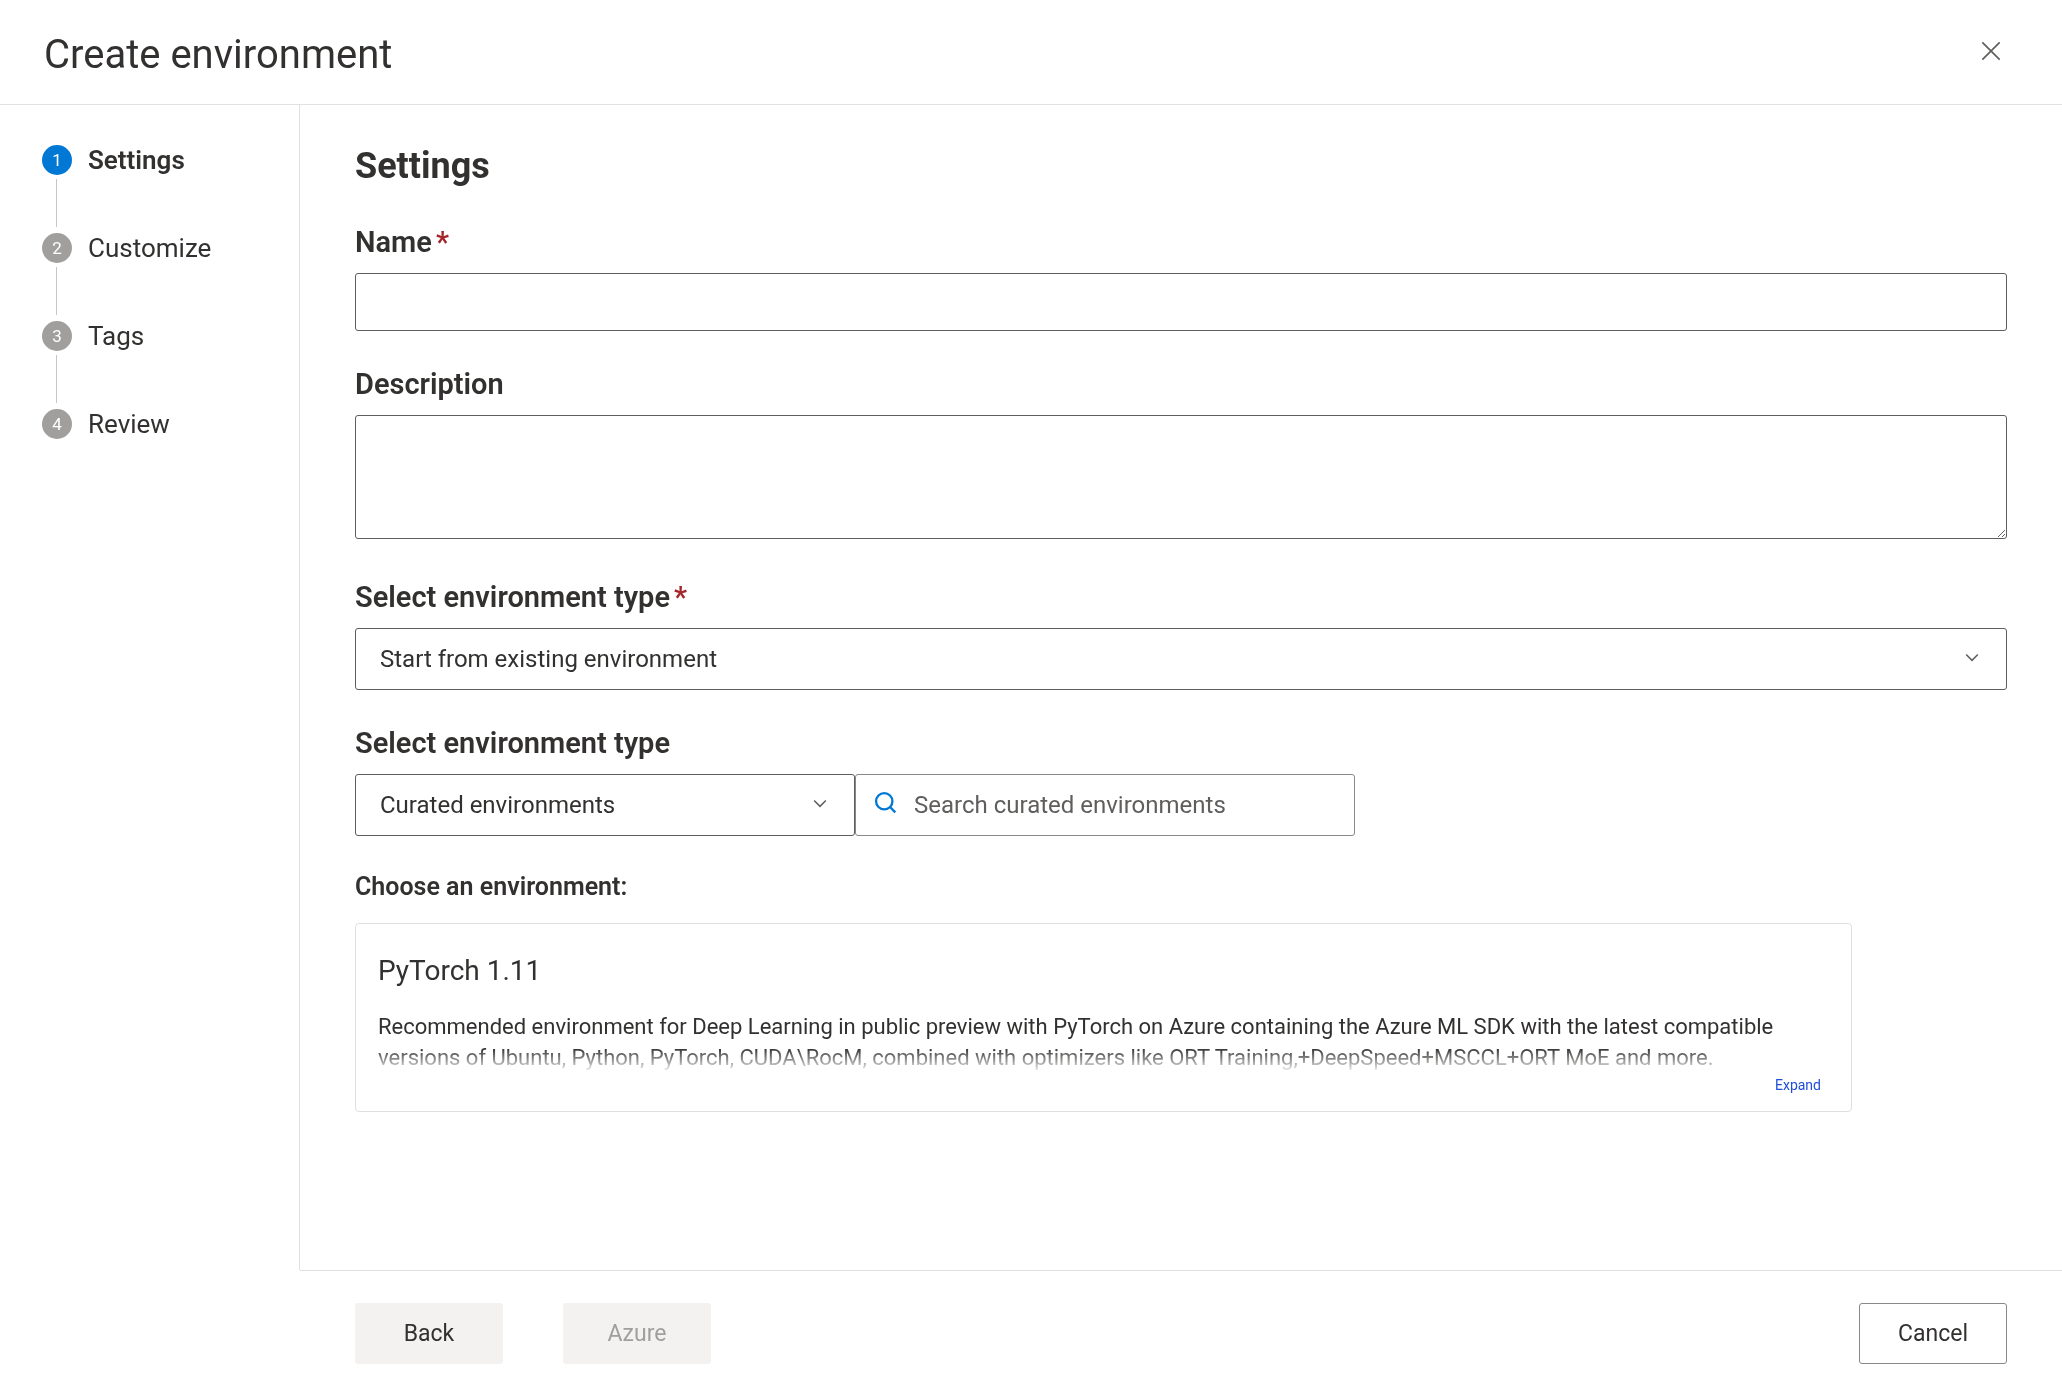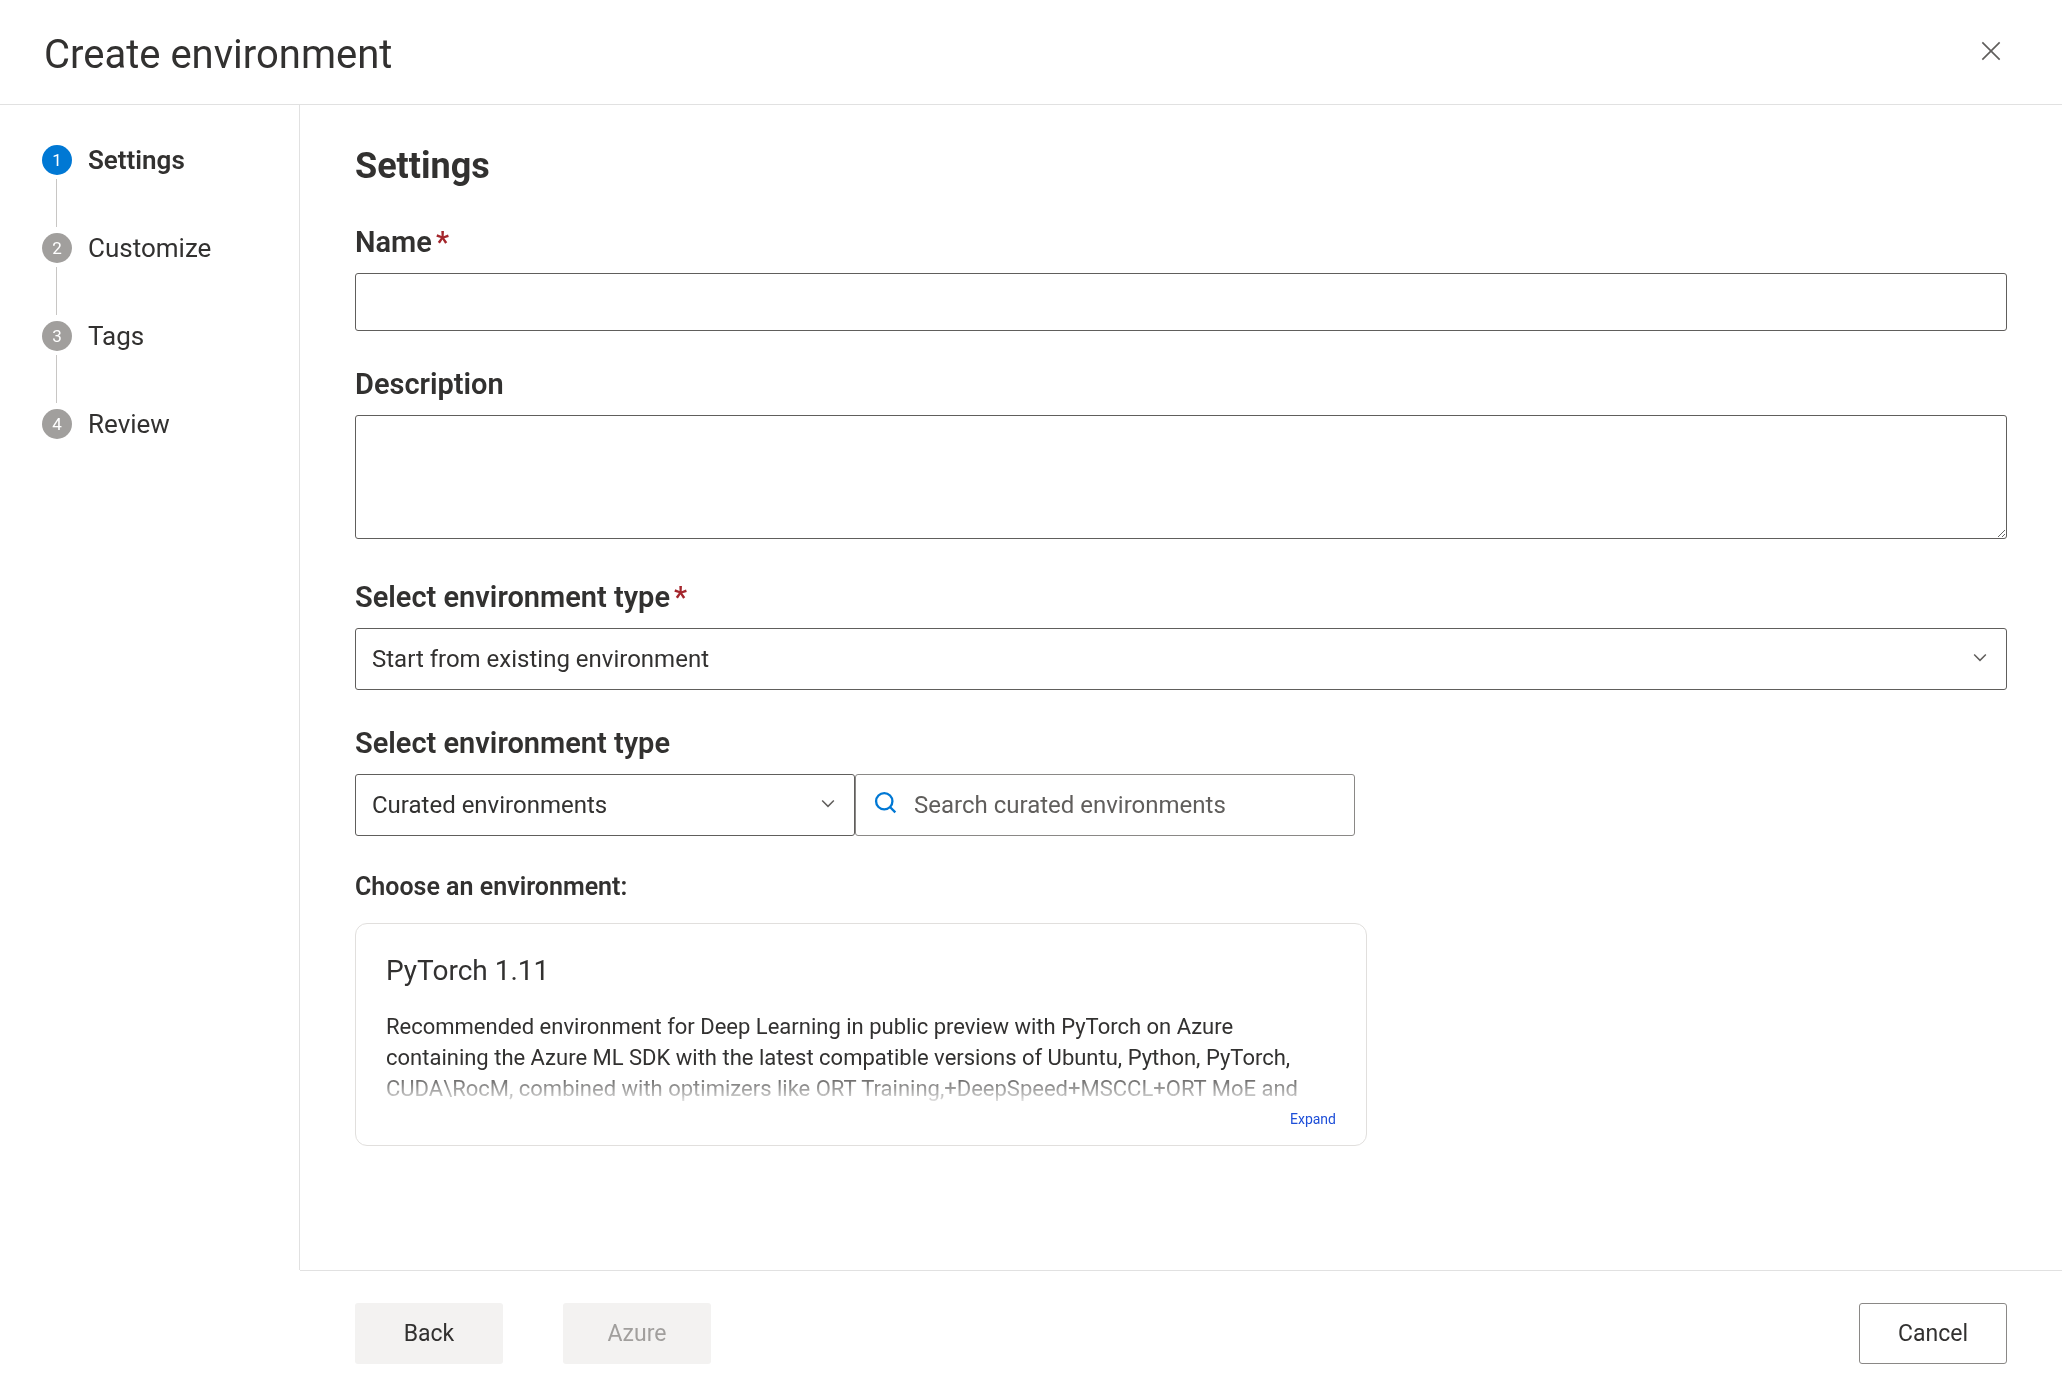--- a/index.html
+++ b/index.html
@@ -96,21 +96,21 @@
     .form-group { margin-bottom: 36px; }
     .form-label {
       font-size: 29px;
       font-weight: 600;
       display: block;
       margin-bottom: 14px;
     }
     .required { color: #a4262c; margin-left: 4px; }
     .text-input, .textarea, .select {
       width: 100%;
-      padding: 14px 16px;
+      padding: 14px 24px;
       font-size: 24px;
       border: 1px solid #605e5c;
       border-radius: 3px;
       font-family: inherit;
       background: #fff;
     }
     .textarea {
       min-height: 124px;
       resize: vertical;
     }
@@ -147,23 +147,23 @@
       font-family: inherit;
     }
     .search-input::placeholder { color: #605e5c; }
     .sub-heading {
       font-size: 25px;
       font-weight: 600;
       margin-bottom: 22px;
     }
     .env-card {
       border: 1px solid #e1dfdd;
-      border-radius: 12px;
-      padding: 30px 30px 18px 30px;
-      width: 1012px;
+      border-radius: 4px;
+      padding: 30px 30px 18px 22px;
+      width: 1497px;
       position: relative;
       cursor: pointer;
     }
     .env-card-title {
       font-size: 28px;
       font-weight: 400;
       margin-bottom: 24px;
     }
     .env-card-desc {
       font-size: 22px;

